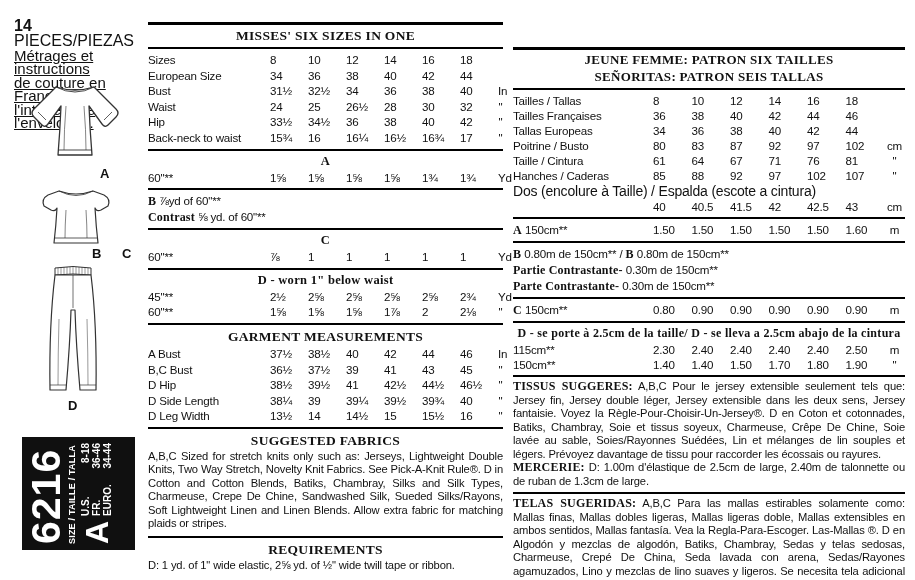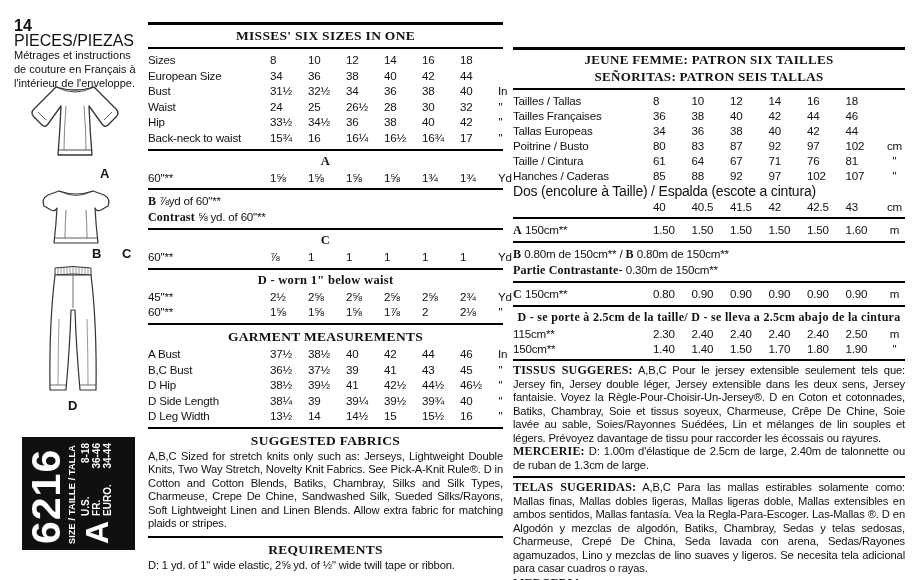--- a/index.html
+++ b/index.html
@@ -24,21 +24,21 @@
   .rrow{display:grid;grid-template-columns:140px repeat(6,38.5px) auto;
         font-size:11.6px;line-height:15.1px;letter-spacing:-.2px;}
   .mrow .lbl,.rrow .lbl{white-space:nowrap;}
   .mrow .v,.rrow .v{text-align:left;}
   .mrow .u,.rrow .u{text-align:center;}
   .full-line{font-size:14px;line-height:15px;letter-spacing:-.2px;}
   .bline{font-size:11.6px;line-height:15px;letter-spacing:-.2px;}
   
   .pieces{font-size:16px;line-height:15px;}
   .pieces b{font-weight:800;}
-  .subtitle{font-size:11px;line-height:13px;margin-top:1px;}
+  .subtitle{font-size:15px;line-height:13px;margin-top:1px;text-decoration:underline;}
   .garment{position:absolute;}
   .gletter{position:absolute;font-size:13px;font-weight:bold;color:#111;}
   
   #badge{position:absolute;left:22px;top:437px;width:113px;height:113px;background:#101010;}
   #badge-content{position:absolute;left:0;top:0;width:113px;height:113px;
                  transform:rotate(-90deg);color:#fff;box-sizing:border-box;padding:4px 6px;}
   .badge-num{font-weight:800;font-size:41px;line-height:40px;letter-spacing:1px;}
   .badge-size{font-weight:700;font-size:9px;letter-spacing:.2px;margin:1px 0 3px 0;}
   .badge-bottom{display:flex;align-items:center;}
   .badge-letter{font-weight:800;font-size:32px;line-height:30px;margin-right:5px;}
@@ -384,20 +384,21 @@
         <span class="v">1.50</span>
         <span class="v">1.50</span>
         <span class="v">1.50</span>
         <span class="v">1.60</span>
         <span class="u">m</span>
       </div>
 
     <div class="rule"></div>
     <div class="bline"><b class="slead">B</b><span> 0.80m de 150cm** / </span><b class="slead">B</b><span> 0.80m de 150cm**</span></div>
     <div class="bline"><b class="slead">Partie Contrastante-</b><span> 0.30m de 150cm**</span></div>
+    <div class="bline"><b class="slead">Parte Contrastante-</b><span> 0.30m de 150cm**</span></div>
 
     <div class="rule"></div>
     <div class="rrow">
         <span class="lbl"><b class="slead">C</b> 150cm**</span>
         <span class="v">0.80</span>
         <span class="v">0.90</span>
         <span class="v">0.90</span>
         <span class="v">0.90</span>
         <span class="v">0.90</span>
         <span class="v">0.90</span>

